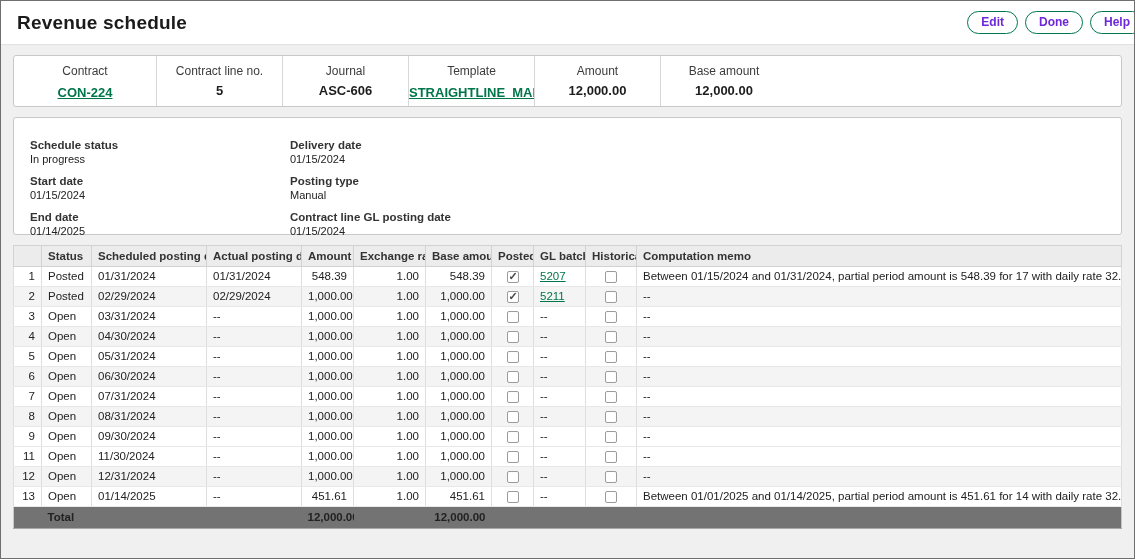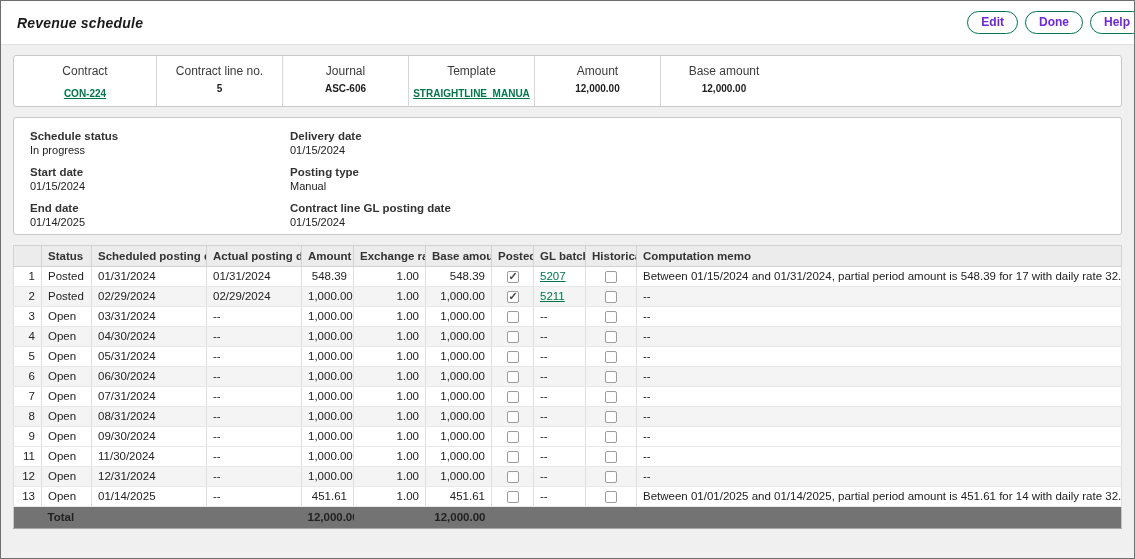--- a/index.html
+++ b/index.html
@@ -14,21 +14,21 @@
     position: relative;
   }
 
   
   .titlebar {
     height: 44px; background: #fff;
     display: flex; align-items: center; justify-content: space-between;
     padding: 0 0 0 16px;
     border-bottom: 1px solid #e2e2e2;
   }
-  .page-title { font-size: 14px; font-weight: 700; color: #1b1b1b; letter-spacing: .2px; font-style: italic; }
+  .page-title { font-size: 19px; font-weight: 700; color: #1b1b1b; letter-spacing: .2px; }
   .actions { display: flex; gap: 7px; margin-right: -10px; }
   .pill-btn {
     height: 23px; padding: 0 13px;
     background: #fff; color: #6d28d9;
     border: 1px solid #00784b; border-radius: 12px;
     font-family: "Liberation Sans", sans-serif;
     font-size: 12px; font-weight: 600; line-height: 21px;
     cursor: pointer; white-space: nowrap;
   }
 
@@ -39,29 +39,29 @@
   
   .summary { display: flex; height: 52px; margin-bottom: 10px; }
   .sfield {
     width: 126px; flex: 0 0 126px;
     padding-top: 8px; text-align: center;
     border-right: 1px solid #d7d7d7;
     overflow: hidden; white-space: nowrap;
   }
   .sfield:first-child { flex-basis: 143px; width: 143px; }
   .slabel { font-size: 12px; color: #3c3c3c; margin-bottom: 5px; }
-  .sval { font-size: 10px; font-weight: 700; color: #1d1d1d; }
+  .sval { font-size: 13px; font-weight: 700; color: #1d1d1d; }
   .green-link { color: #00764a; text-decoration: underline; cursor: pointer; }
 
   
   .details { display: flex; padding: 12px 16px 8px 16px; height: 118px; margin-bottom: 10px; }
   .dcol { width: 260px; }
   .dcol.wide { width: auto; }
   .dpair { margin-bottom: 10px; }
-  .dlabel { font-size: 11.5px; font-weight: 700; color: #333; margin-bottom: 2px; }
+  .dlabel { font-size: 11.5px; font-weight: 700; color: #333; margin-bottom: 2px; margin-top: 9px; }
   .dvalue { font-size: 11px; color: #222; }
 
   
   table.sched {
     width: 100%; border-collapse: collapse; table-layout: fixed;
     background: #fff; font-size: 11.5px; color: #222;
     border: 1px solid #c6c6c6;
     padding-left: 48px;
   }
   .sched th {

